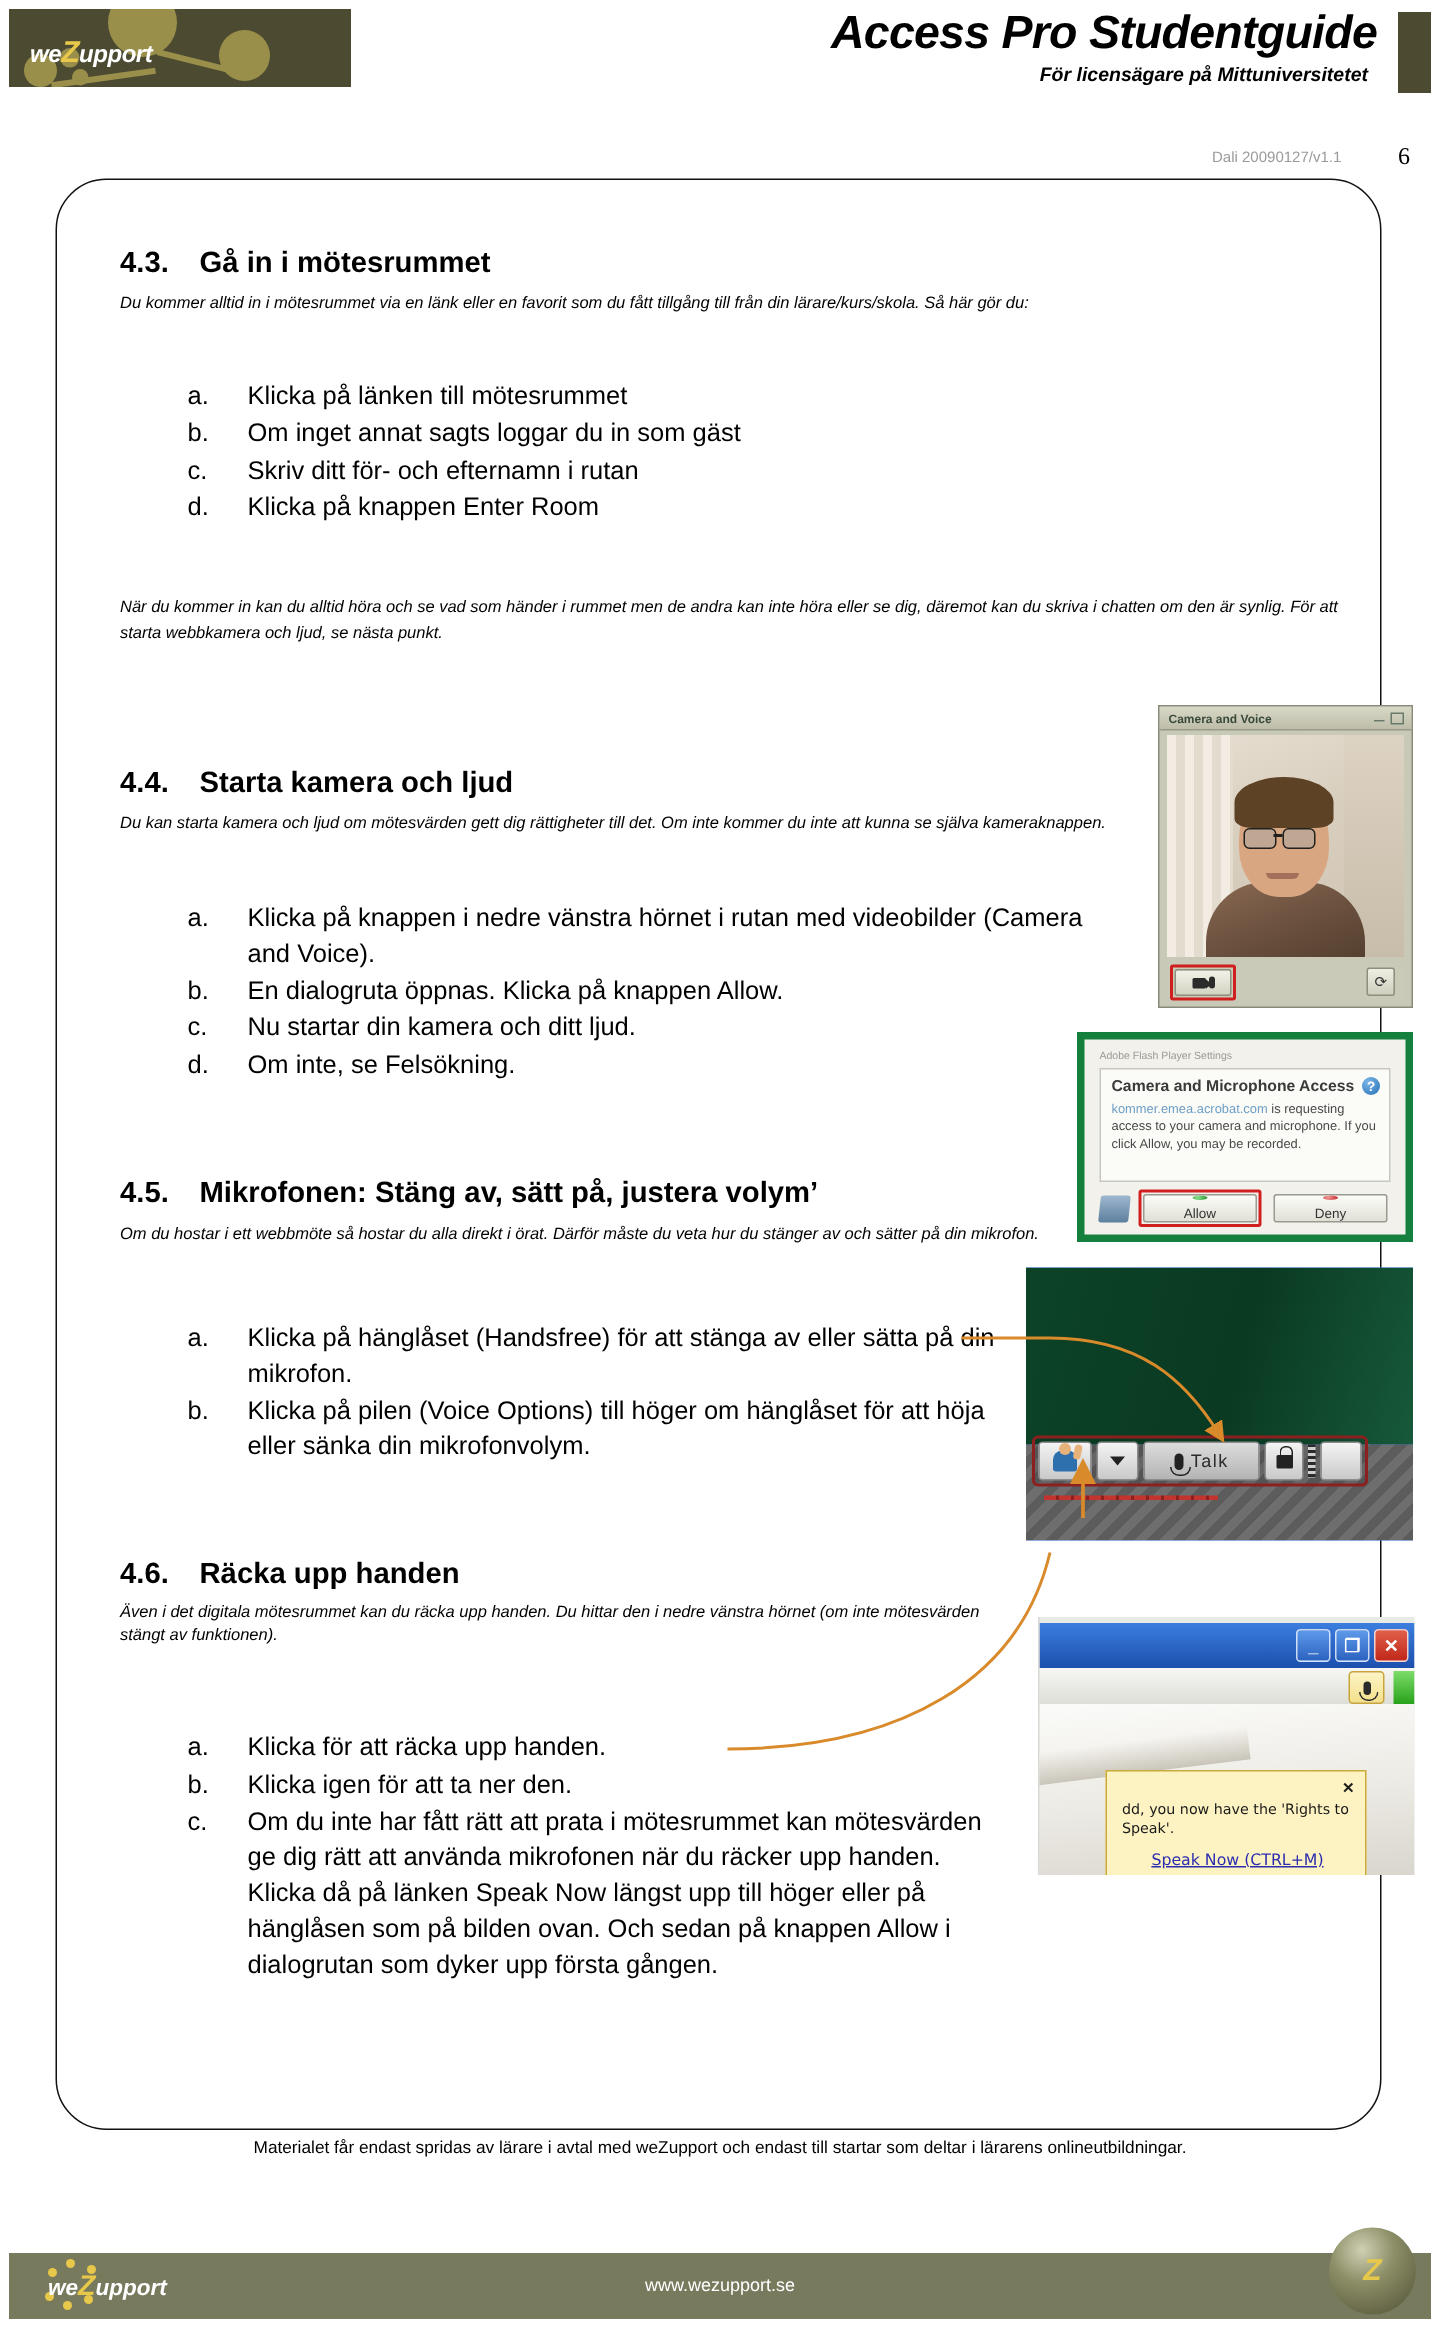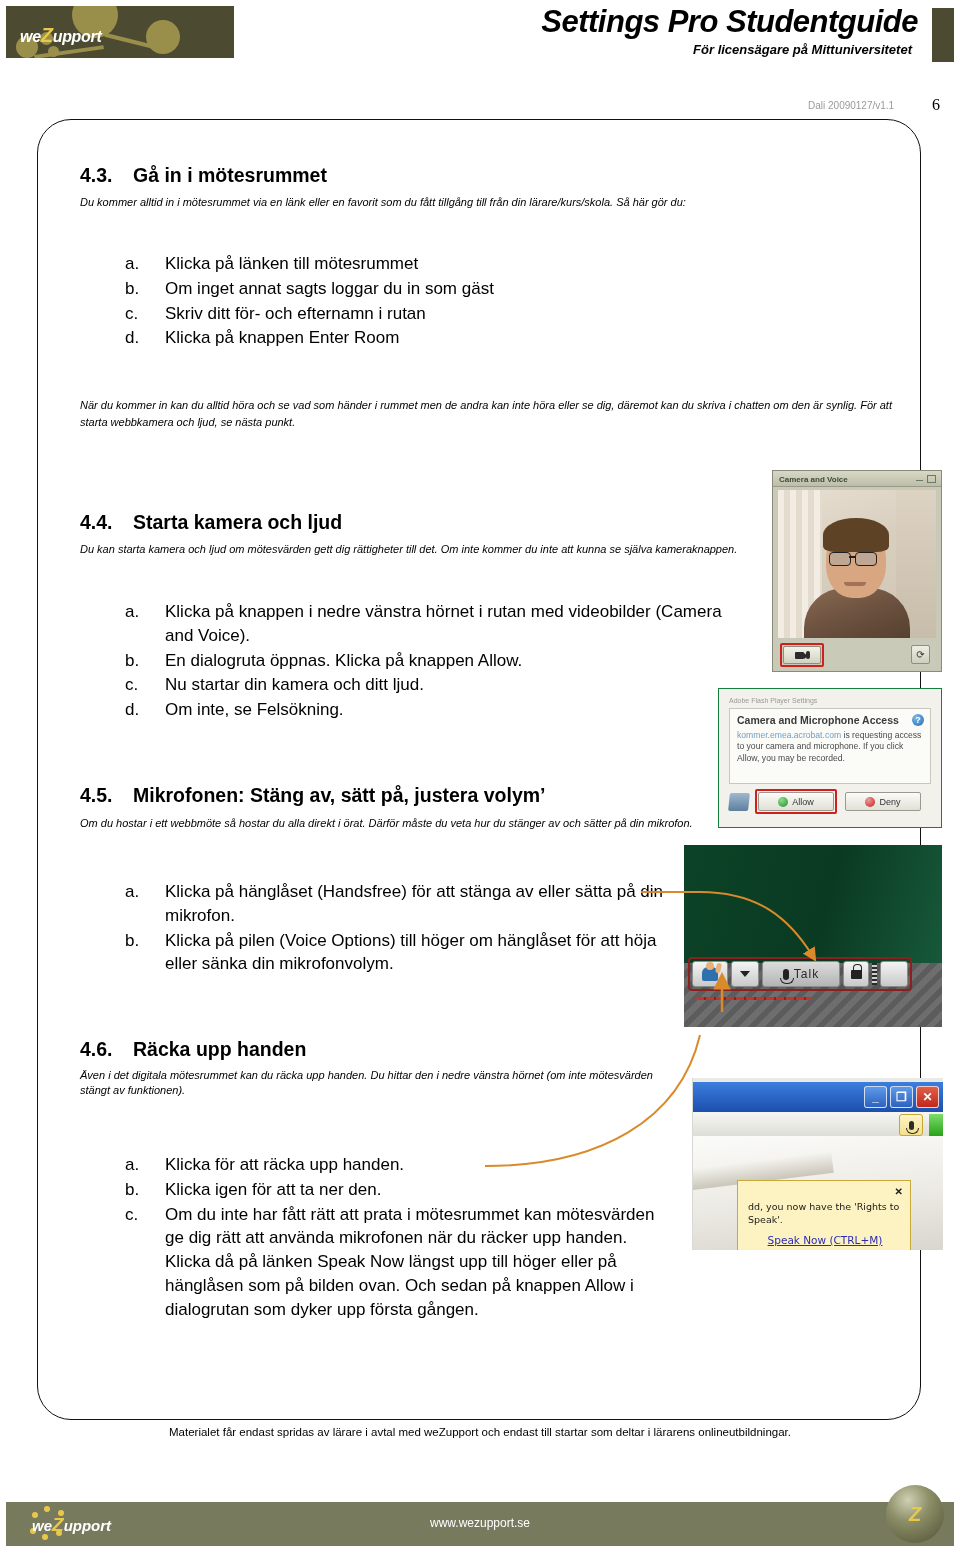--- a/index.html
+++ b/index.html
@@ -258,21 +258,21 @@
     display:flex; align-items:center; justify-content:center;
     font-size: 10px; color:#333;
   }
 
   
   .img-flash {
     position: absolute;
     left: 718px; top: 688px;
     width: 224px; height: 140px;
     background: #f2f1ec;
-    border: 1px solid #15803d;
+    border: 5px solid #15803d;
     box-sizing: border-box;
     padding: 8px 10px 6px 10px;
   }
   .fl-caption {
     font-size: 7px; color:#9a9a96; white-space:nowrap;
     margin-bottom: 4px;
   }
   .fl-panel {
     background:#fbfbf8; border:1px solid #c7c7c0;
     padding: 5px 7px 8px 7px;
@@ -304,21 +304,21 @@
   }
   .fl-btnbox {
     border: 2px solid #d01f1f; border-radius: 2px;
     padding: 1px; display:flex; gap: 4px; align-items:center;
   }
   .fl-btn {
     width: 74px; height: 17px;
     background: linear-gradient(#fcfcf8,#e0e0d6);
     border:1px solid #9a9a90; border-radius:2px;
     display:flex; align-items:center; justify-content:center; gap:4px;
-    font-size: 9px; color:#333;
+    font-size: 9px; color:#333;flex-direction:column;
   }
   .fl-btn.plain { margin-left: 2px; }
   .dot-green {
     width:10px;height:10px;border-radius:50%;
     background: radial-gradient(circle at 35% 30%, #8ede8a, #1f8f2b);
   }
   .dot-red {
     width:10px;height:10px;border-radius:50%;
     background: radial-gradient(circle at 35% 30%, #f09a9a, #c41f1f);
   }
@@ -544,21 +544,21 @@
   <div class="logo-band">
     <div class="blob b1"></div>
     <div class="blob b2"></div>
     <div class="blob b3"></div>
     <div class="blob b4"></div>
     <div class="blob b5"></div>
     <div class="bar bar1"></div>
     <div class="bar bar2"></div>
     <div class="logo-text"><span>we</span><span class="z">Z</span><span>upport</span></div>
   </div>
-  <div class="title-main">Settings Pro Studentguide</div>
+  <div class="title-main">Access Pro Studentguide</div>
   <div class="title-sub">För licensägare på Mittuniversitetet</div>
   <div class="header-tab"></div>
 </div>
 
 <div class="docver">Dali 20090127/v1.1</div>
 <div class="pagenum">6</div>
 
 <div class="frame"></div>
 
 <div class="content">

